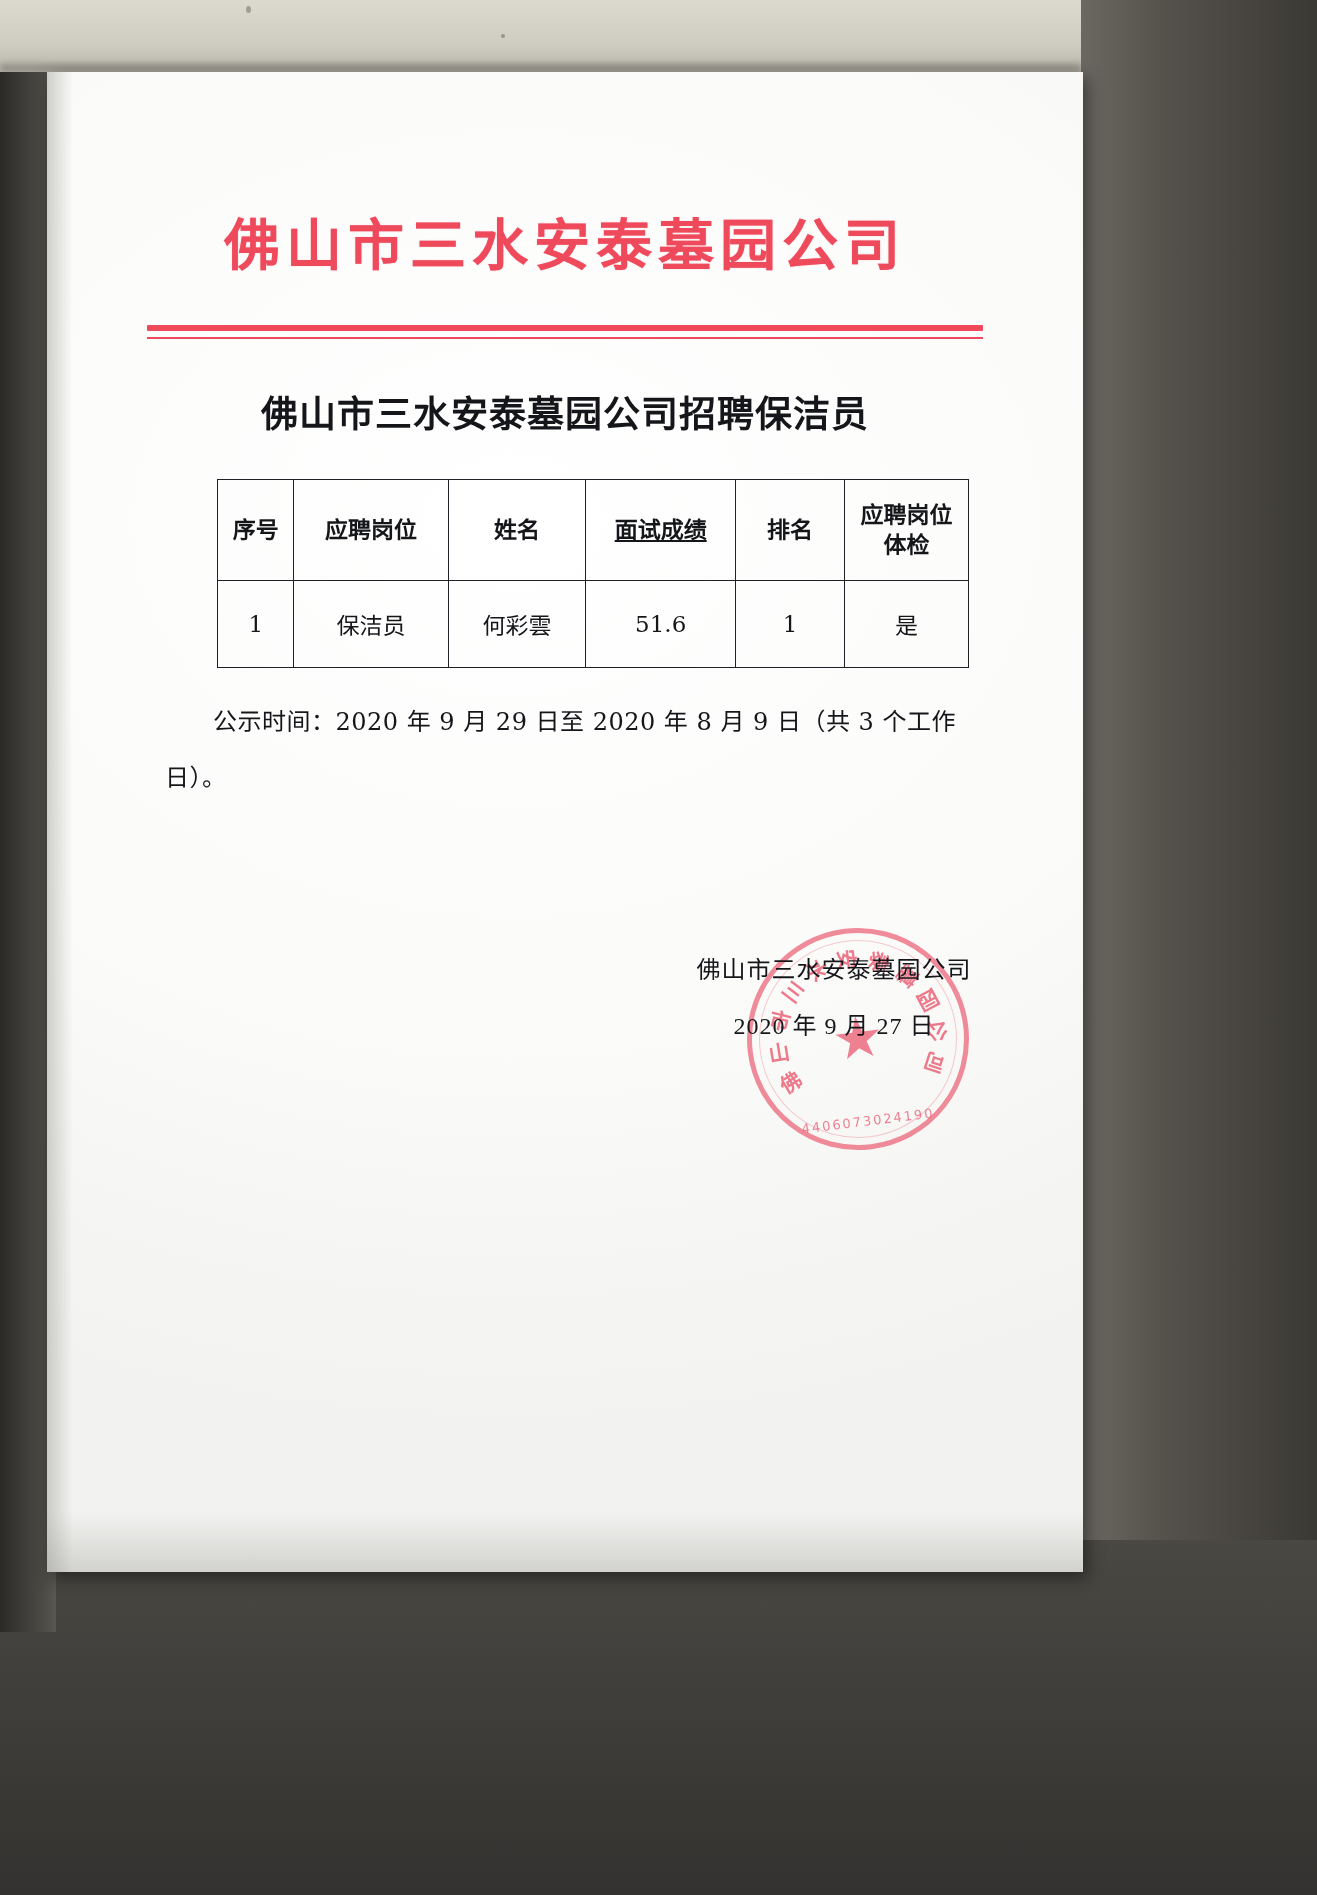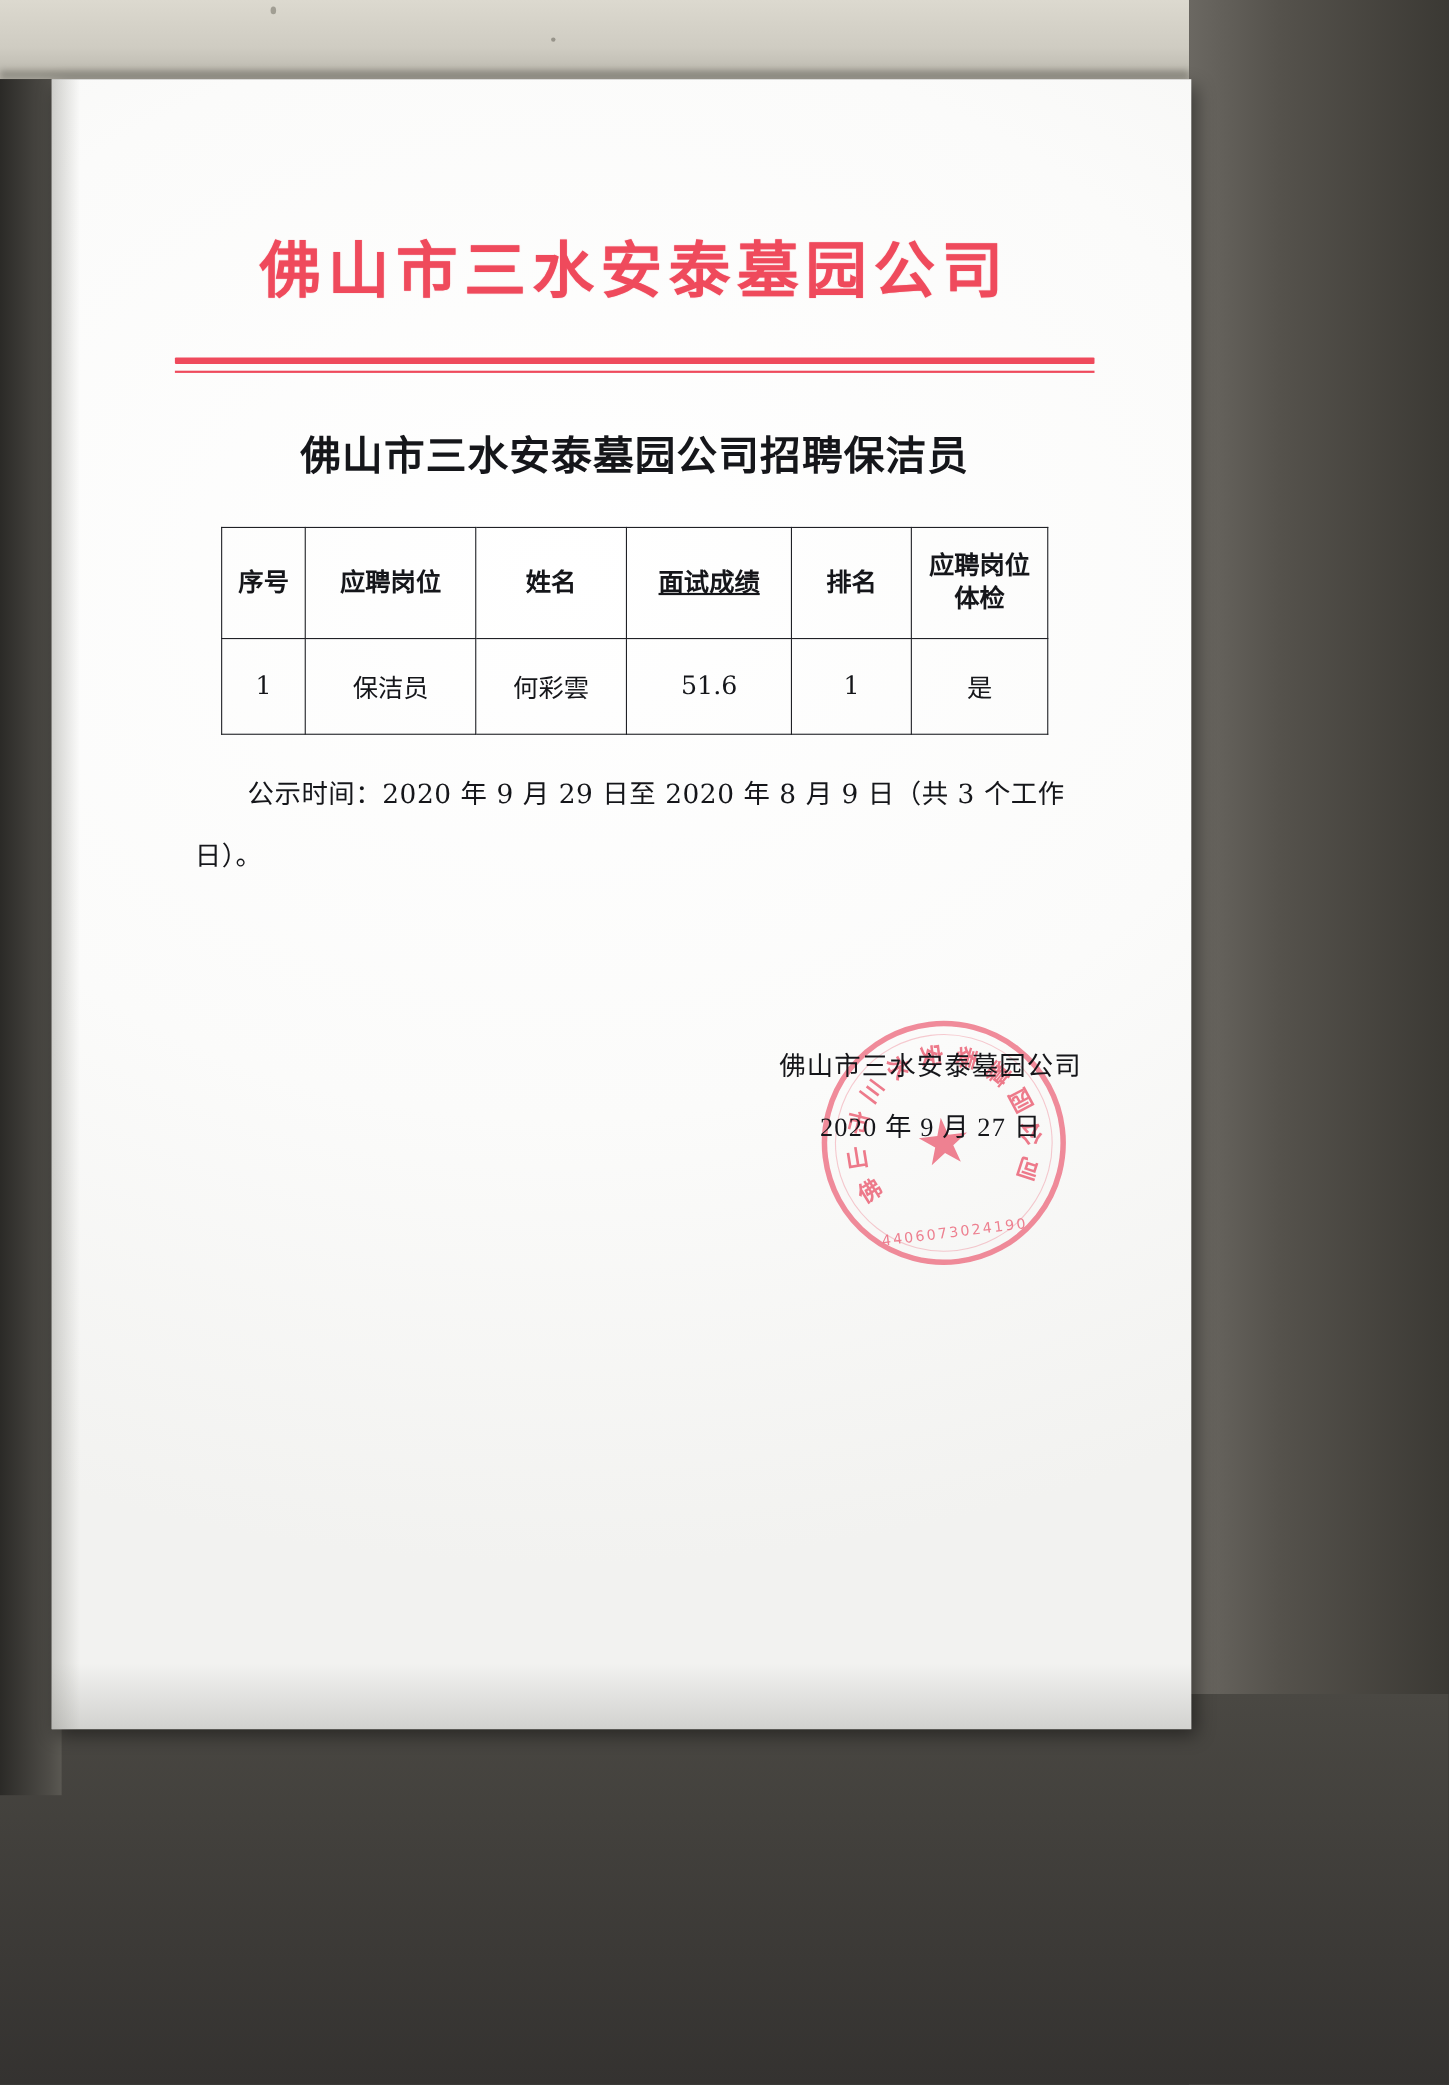--- a/index.html
+++ b/index.html
@@ -91,21 +91,21 @@
     position: absolute;
     left: 0; bottom: 0;
     width: 100%; height: 60px;
     background: linear-gradient(0deg, rgba(150,150,145,0.35) 0%, rgba(255,255,255,0) 100%);
     pointer-events: none;
   }
 
   .content {
     position: absolute;
     left: 0; top: 0;
-    width: 100%; height: 100%; padding-left: 12px;
+    width: 100%; height: 100%;
   }
 
   
   .letterhead {
     text-align: center;
     margin-top: 128px;
     color: #ef4a5c;
     font-family: "DejaVu Serif", "Liberation Serif", serif;
     font-weight: 700;
     font-size: 56px;
@@ -142,20 +142,21 @@
   
   .table-wrap {
     margin: 42px auto 0 auto;
     width: 752px;
   }
   table.grades {
     width: 100%;
     border-collapse: collapse;
     font-size: 22px;
     color: #15161a;
+    margin-left: 28px;
   }
   table.grades th,
   table.grades td {
     border: 1.6px solid #202126;
     text-align: center;
     font-weight: 400;
     font-family: "DejaVu Serif", "Liberation Serif", serif;
   }
   table.grades th {
     height: 98px;

